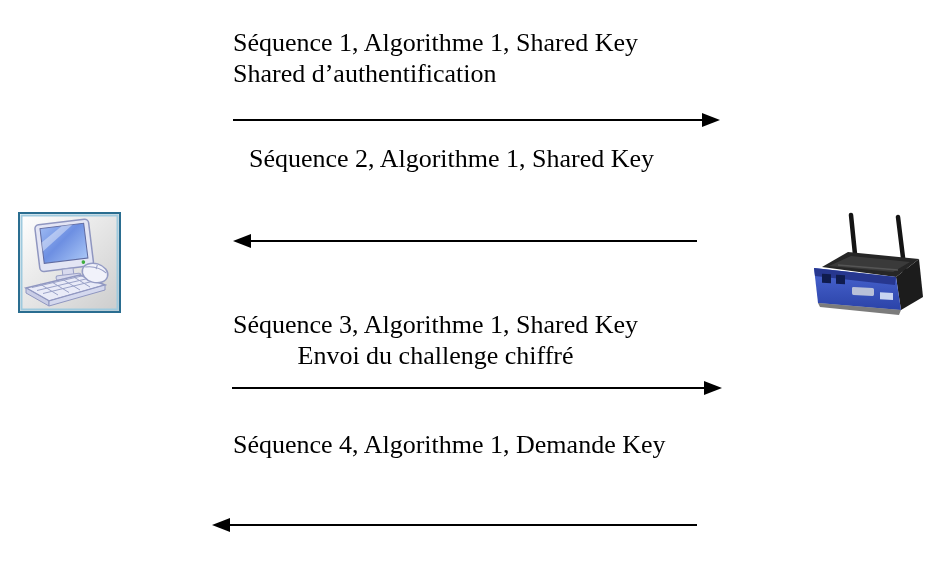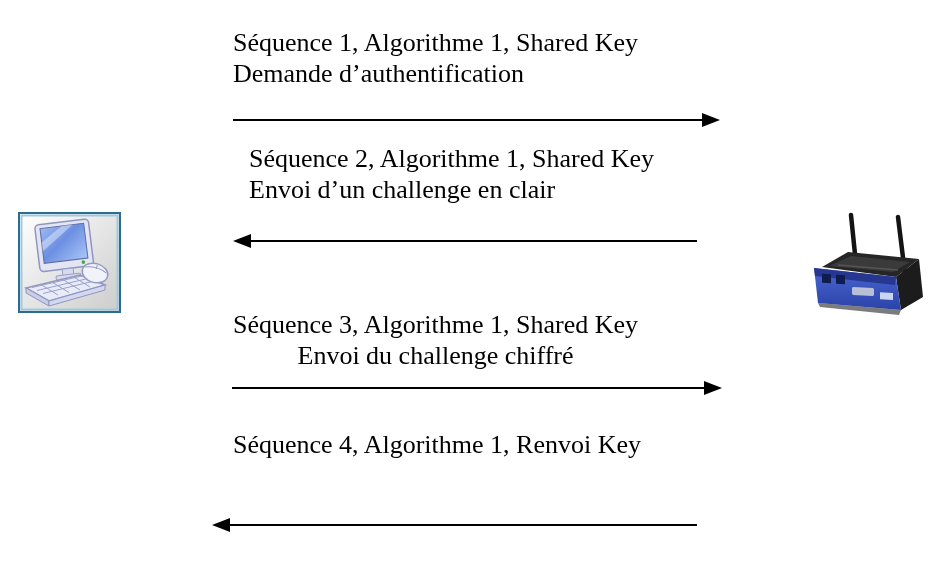--- a/index.html
+++ b/index.html
@@ -113,46 +113,45 @@
     <polygon points="16,62 98,71 97,79 17,70" fill="#27378f"></polygon>
     <rect x="24" y="66" width="9" height="9" fill="#101c4e" transform="skewY(4)"></rect>
     <rect x="38" y="66" width="9" height="9" fill="#101c4e" transform="skewY(4)"></rect>
     <rect x="54" y="78" width="22" height="8" rx="1.5" fill="#b8c0d8" transform="skewY(3)"></rect>
     <rect x="82" y="82" width="13" height="7" fill="#c8d4f0" transform="skewY(3)"></rect>
     <polygon points="20,97 103,104 101,109 22,101" fill="#101010" opacity="0.55"></polygon>
   </svg>
 
   <div class="msg-text msg1">
     <div>Séquence 1, Algorithme 1, Shared Key</div>
-    <div>Demande d’authentification</div>
+    <div>Shared d’authentification</div>
   </div>
   <div class="arrow dir-right arrow1">
     <div class="shaft"></div>
     <div class="head"></div>
   </div>
 
   <div class="msg-text msg2">
     <div>Séquence 2, Algorithme 1, Shared Key</div>
-    <div>Envoi d’un challenge en clair</div>
   </div>
   <div class="arrow dir-left arrow2">
     <div class="shaft"></div>
     <div class="head"></div>
   </div>
 
   <div class="msg-text msg3">
     <div>Séquence 3, Algorithme 1, Shared Key</div>
     <div>Envoi du challenge chiffré</div>
   </div>
   <div class="arrow dir-right arrow3">
     <div class="shaft"></div>
     <div class="head"></div>
   </div>
 
   <div class="msg-text msg4">
-    <div>Séquence 4, Algorithme 1, Renvoi Key</div>
+    <div>Séquence 4, Algorithme 1, Demande Key</div>
   </div>
   <div class="arrow dir-left arrow4">
     <div class="shaft"></div>
     <div class="head"></div>
   </div>
 
 </div>
 
 </body></html>

